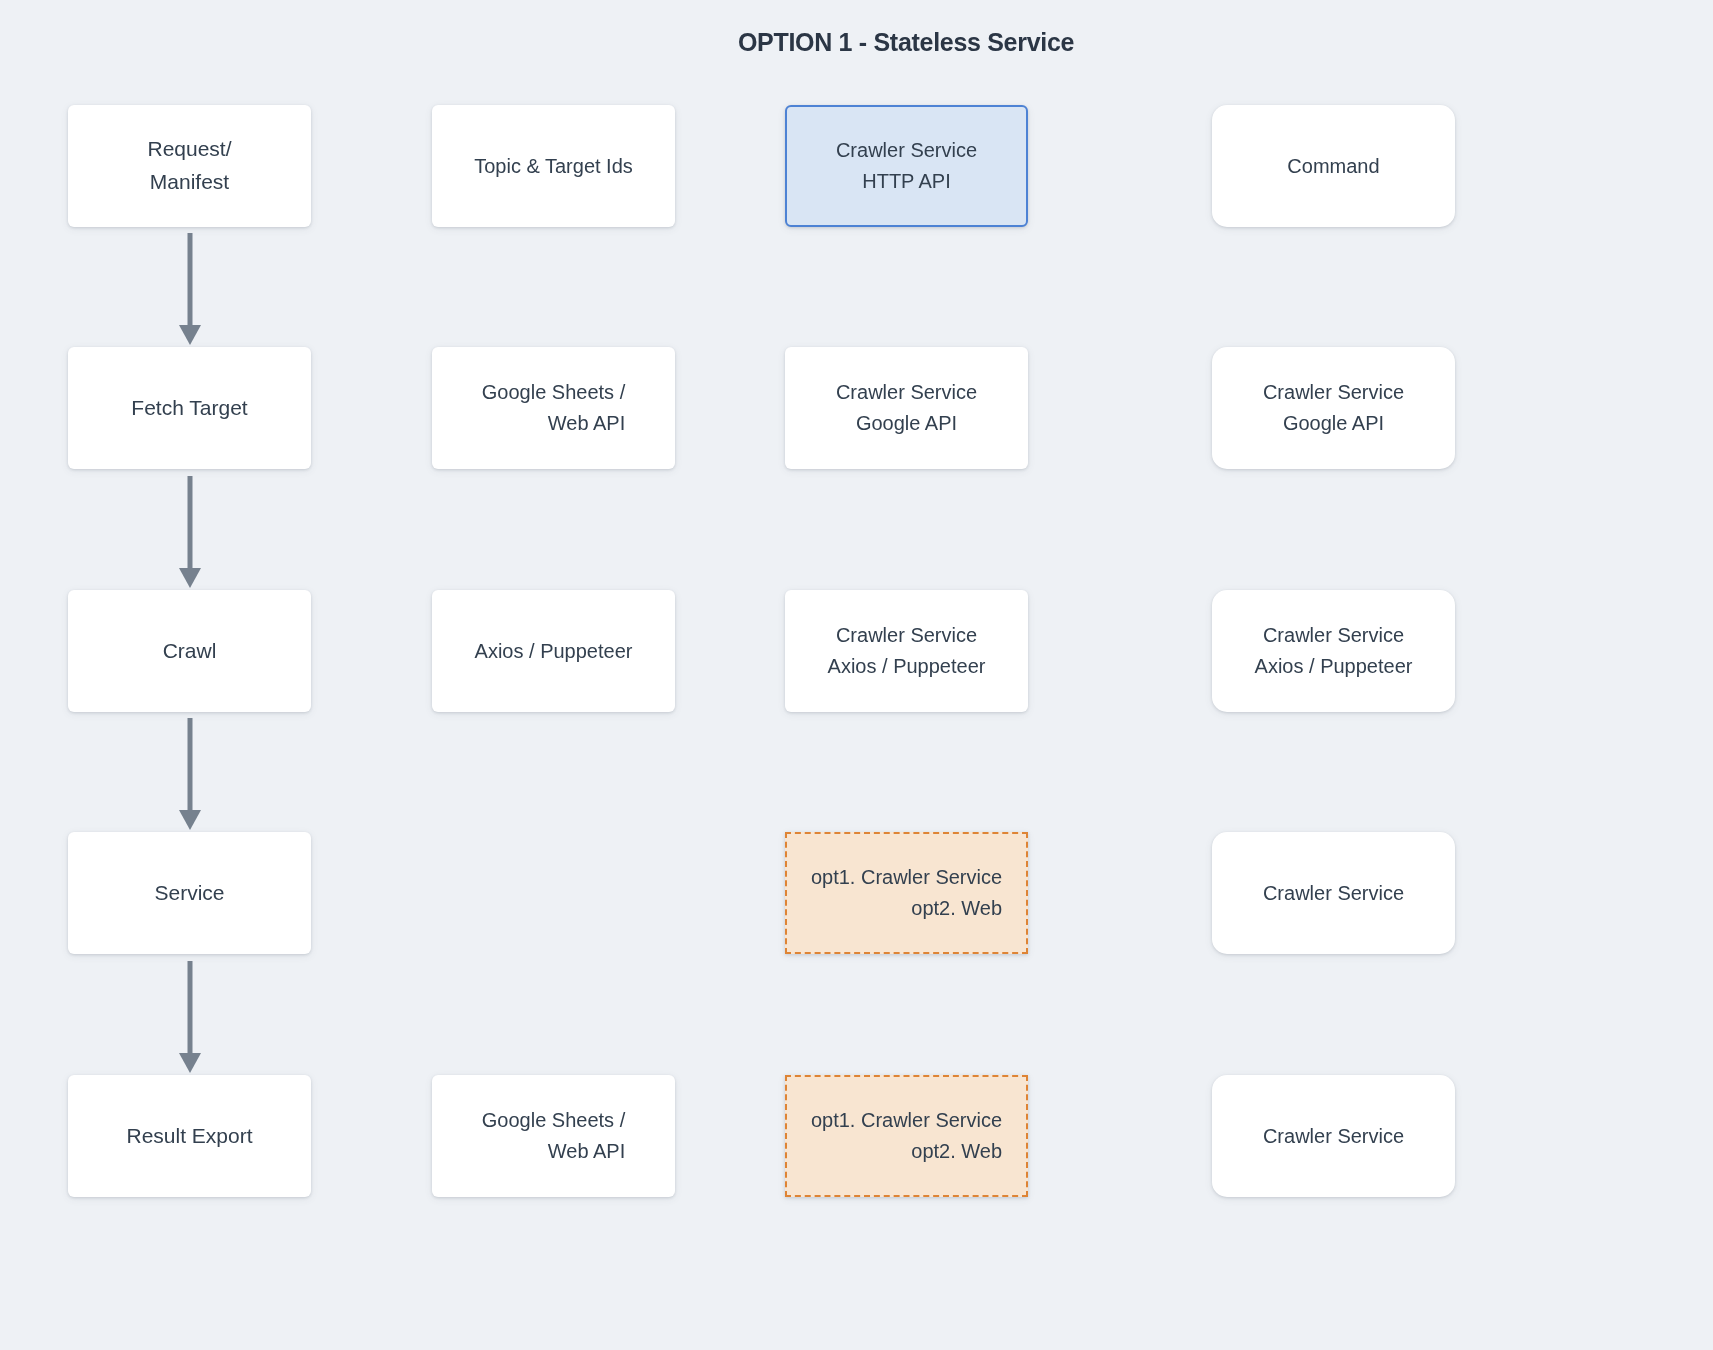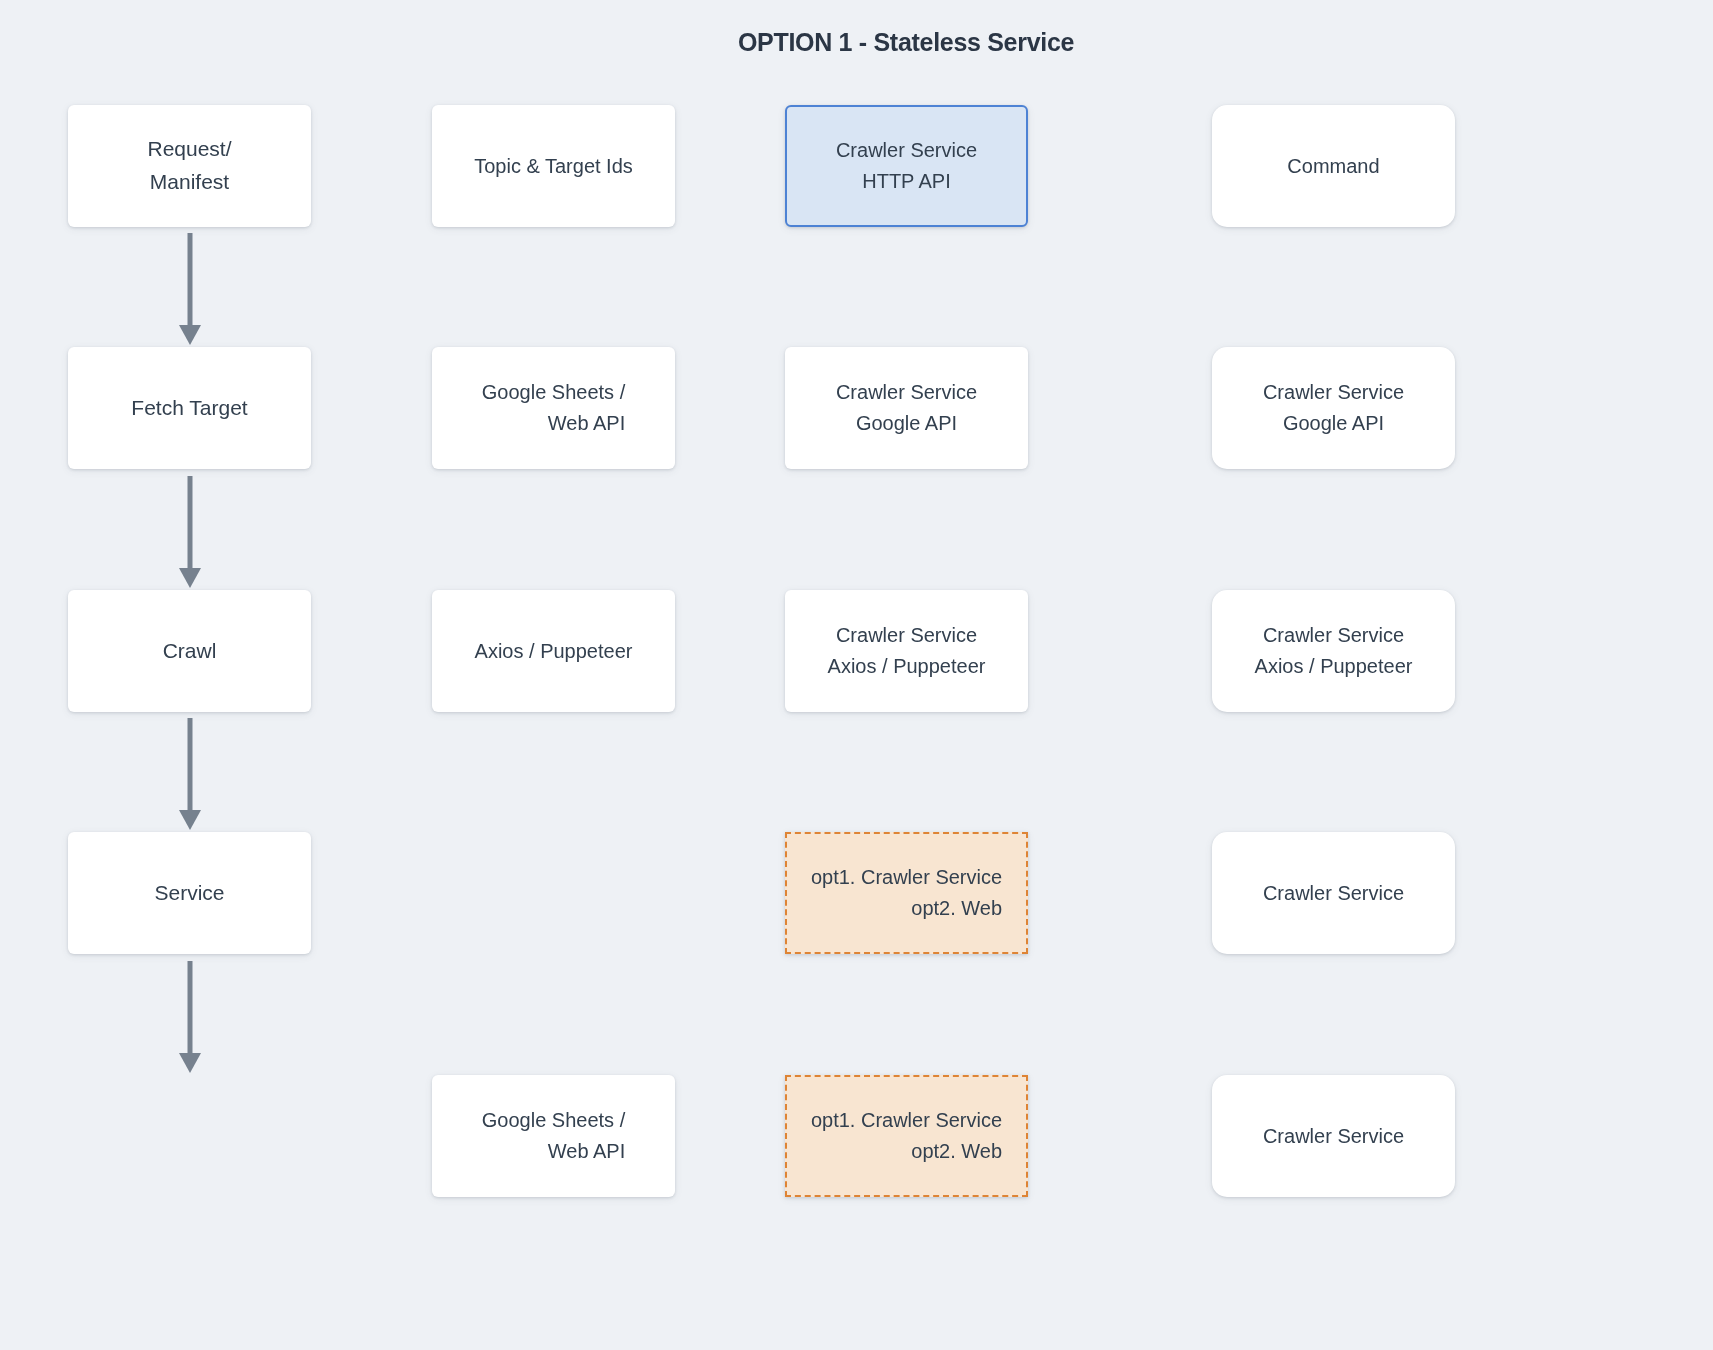--- a/index.html
+++ b/index.html
@@ -143,19 +143,20 @@
 opt2. Web</div>
   <div class="box c4 r4">Crawler Service</div>
 
   <div class="arrow a4">
     <svg viewBox="0 0 26 112">
         <line x1="13" y1="0" x2="13" y2="94"></line>
         <polygon points="2,92 24,92 13,112"></polygon>
       </svg>
   </div>
 
+  <div class="box step-box c1 r5">Result Export</div>
   <div class="box c2 r5">Google Sheets /
 Web API</div>
   <div class="box dashed-orange c3 r5">opt1. Crawler Service
 opt2. Web</div>
   <div class="box c4 r5">Crawler Service</div>
 
 </div>
 
 </body></html>

